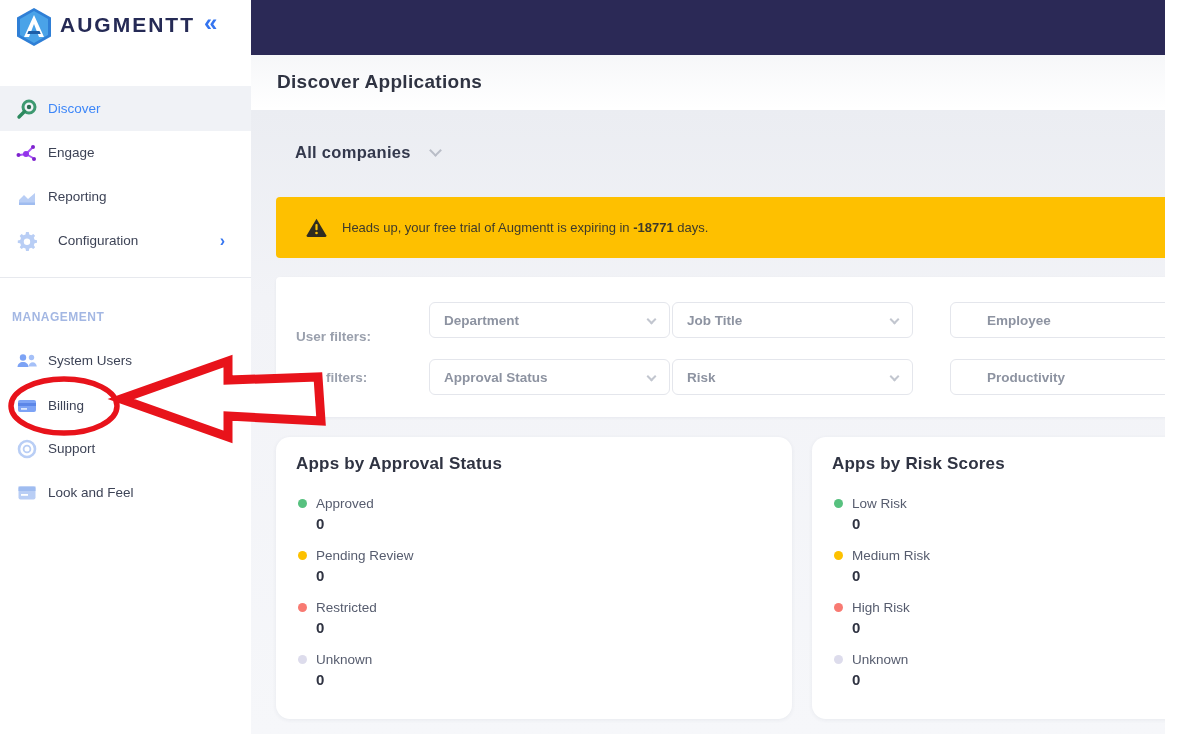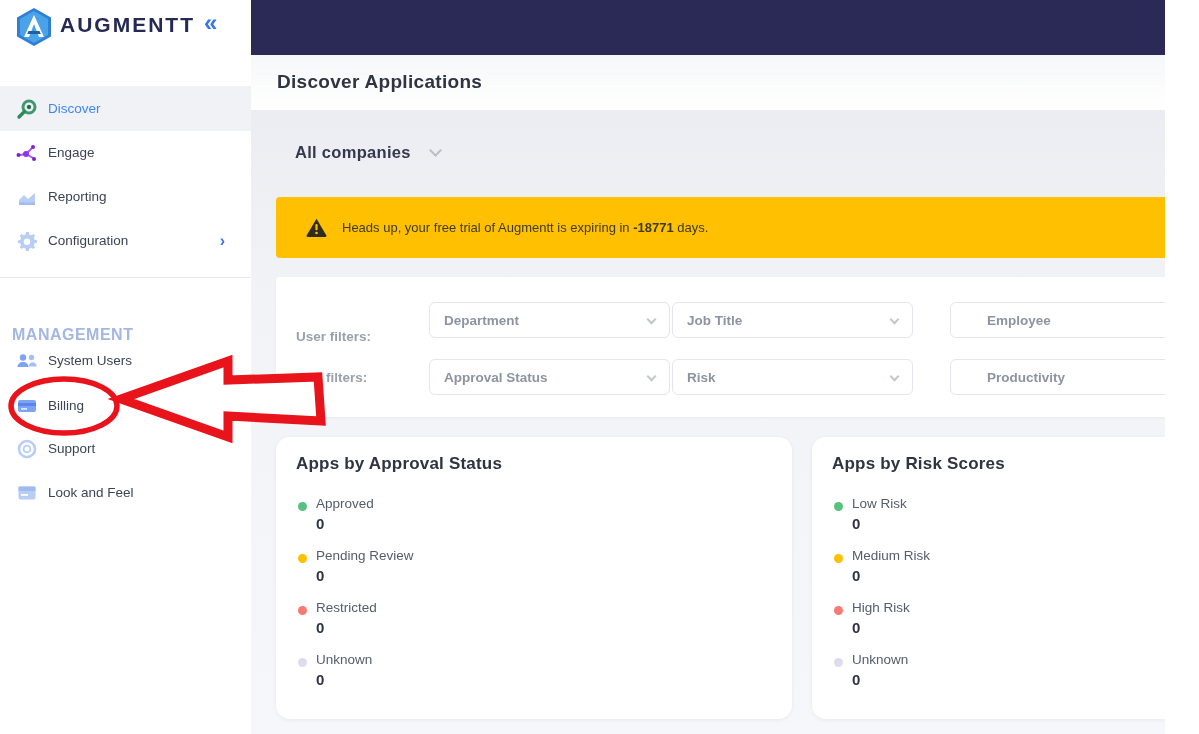--- a/index.html
+++ b/index.html
@@ -13,21 +13,21 @@
   .logo-hex { position:absolute; left:14px; top:7px; width:40px; height:40px; }
   .wordmark { position:absolute; left:60px; top:13px; font-size:21px; font-weight:bold; letter-spacing:2px; color:#252a55; }
   .collapse { position:absolute; left:204px; top:9px; font-size:24px; font-weight:bold; color:#3575f0; cursor:pointer; }
   .nav-item { position:absolute; left:0; width:251px; height:45px; display:flex; align-items:center; padding-left:15px; cursor:pointer; }
   .nav-item.active { background:#f0f2f6; }
   .nav-icon { width:24px; height:24px; display:flex; align-items:center; justify-content:center; flex:0 0 24px; }
   .nav-label { margin-left:9px; font-size:13.5px; color:#3d4356; }
   .nav-item.active .nav-label { color:#3e87f8; }
   .nav-chevron { position:absolute; right:26px; color:#3575f0; font-size:16px; font-weight:bold; }
   .side-divider { position:absolute; left:0; top:277px; width:251px; height:1px; background:#e7e9ee; }
-  .section-label { position:absolute; left:12px; top:326px; font-size:16px; font-weight:bold; letter-spacing:0.5px; color:#a3b7e3; }
+  .section-label { position:absolute; left:12px; top:310px; font-size:12px; font-weight:bold; letter-spacing:0.5px; color:#a3b7e3; }
 
   
   .main { position:absolute; left:251px; top:0; width:914px; height:734px; overflow:hidden; z-index:1; }
   .topbar { position:absolute; left:0; top:0; width:914px; height:55px; background:#2b2956; }
   .pageheader { position:absolute; left:0; top:55px; width:914px; height:63px;
                 background:linear-gradient(180deg,#f6f7f9 0%,#ffffff 85%);text-decoration:underline; }
   .page-title { position:absolute; left:26px; top:16px; font-size:19px; font-weight:bold; color:#2f3342; letter-spacing:0.3px; }
   .content { position:absolute; left:0; top:110px; width:914px; height:624px;
              background:linear-gradient(180deg,#ebedf2 0%,#f2f3f7 30%,#f6f7fa 100%); }
 
@@ -50,21 +50,21 @@
   .dd-text { font-size:13.5px; font-weight:bold; color:#8d93a1; flex:1; }
   .dd .chev { width:7px; height:7px; margin:0 0 2px 0; border-color:#c2c6cf; }
   .r1 { top:25px; } .r2 { top:82px; }
   .c1 { left:153px; } .c2 { left:396px;justify-content:flex-end; } .c3 { left:674px;padding-left:36px; }
 
   .card { position:absolute; top:327px; width:516px; height:282px; background:#ffffff; border-radius:14px;
           box-shadow:0 1px 4px rgba(40,50,80,0.07); padding:17px 0 0 20px; }
   .card-1 { left:25px; } .card-2 { left:561px; }
   .card-title { font-size:17px; font-weight:bold; color:#2f3342; letter-spacing:0.2px; margin-bottom:22px; }
   .leg-item { margin:0 0 16px 2px; }
-  .leg-label { display:flex; align-items:flex-end; gap:9px; }
+  .leg-label { display:flex; align-items:center; gap:9px; }
   .leg-dot { width:9px; height:9px; border-radius:50%; flex:0 0 9px; }
   .leg-name { font-size:13.5px; color:#565c6e; }
   .leg-value { margin-left:18px; margin-top:4px; font-size:15px; font-weight:bold; color:#2f3342; }
 
   
   .annotation { position:absolute; left:0; top:0; width:1199px; height:734px; z-index:10; pointer-events:none; }
 </style>
 </head>
 <body>
 
@@ -111,21 +111,21 @@
     <div class="nav-item" style="top:174px;">
       <span class="nav-icon">
         <svg width="22" height="22" viewBox="0 0 22 22">
             <path d="M3 18 L3 6 L3 14 L8 9 L12 13 L19 7 L19 18 Z" fill="#b9cef5"></path>
             <rect x="3" y="16.5" width="16" height="2.5" fill="#9fbcf0"></rect>
           </svg>
       </span>
       <span class="nav-label">Reporting</span>
     </div>
 
-    <div class="nav-item" style="top:218px;">
+    <div class="nav-item" style="top:218px;gap:10px;">
       <span class="nav-icon">
         <svg width="22" height="22" viewBox="0 0 22 22">
             <path fill="#b9cef5" d="M11 2l1.8 0 .5 2.4 2 .8 2-1.3 1.8 1.8-1.3 2 .8 2 2.4.5v2.6l-2.4.5-.8 2 1.3 2-1.8 1.8-2-1.3-2 .8-.5 2.4H10l-.5-2.4-2-.8-2 1.3-1.8-1.8 1.3-2-.8-2L1.8 13v-2.6l2.4-.5.8-2-1.3-2L5.5 4l2 1.3 2-.8L10 2z"></path>
             <circle cx="11" cy="11.7" r="3.2" fill="#ffffff"></circle>
           </svg>
       </span>
       <span class="nav-label">Configuration</span>
       <span class="nav-chevron">›</span>
     </div>
 

